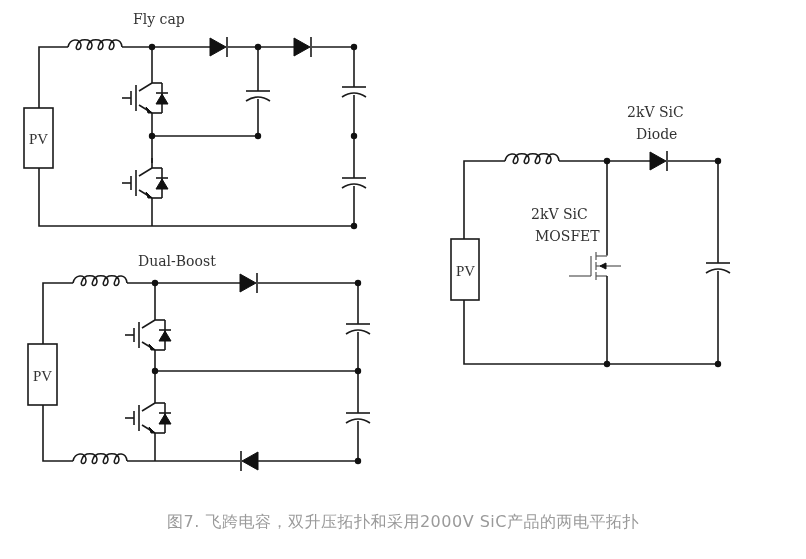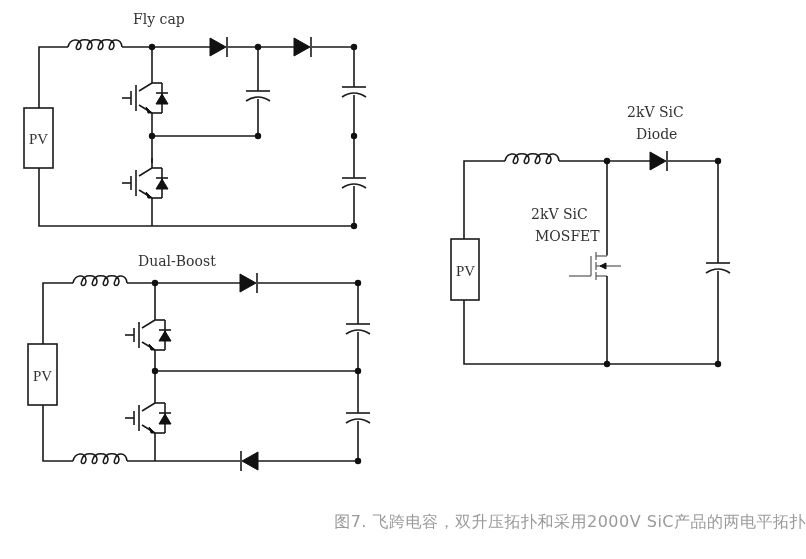--- a/index.html
+++ b/index.html
@@ -5,21 +5,21 @@
   html, body { margin: 0; padding: 0; background: #ffffff; }
   body { width: 806px; height: 559px; position: relative; overflow: hidden; }
   #diagram { position: absolute; left: 0; top: 0; }
   .wire { stroke: #1a1a1a; stroke-width: 1.6; fill: none; }
   .thin { stroke: #555; stroke-width: 1.2; fill: none; }
   .solid { fill: #111; stroke: #111; stroke-width: 1; }
   .node { fill: #111; }
   .lbl { font-family: "DejaVu Serif", "Liberation Serif", serif; font-size: 14px; fill: #333; }
   .pvlbl { font-family: "Liberation Serif", "DejaVu Serif", serif; font-size: 15px; fill: #333; }
   #caption {
-    position: absolute; left: 0; width: 806px; top: 512px; text-align: right;
+    position: absolute; left: 0; width: 806px; top: 512px; text-align: center;
     font-family: "DejaVu Sans", "Liberation Sans", sans-serif; font-size: 16px; color: #9a9a9a;
     letter-spacing: 0.5px;
   }
 </style>
 </head>
 <body>
 
 <svg id="diagram" width="806" height="559" viewBox="0 0 806 559" xmlns="http://www.w3.org/2000/svg">
   <defs>
 

